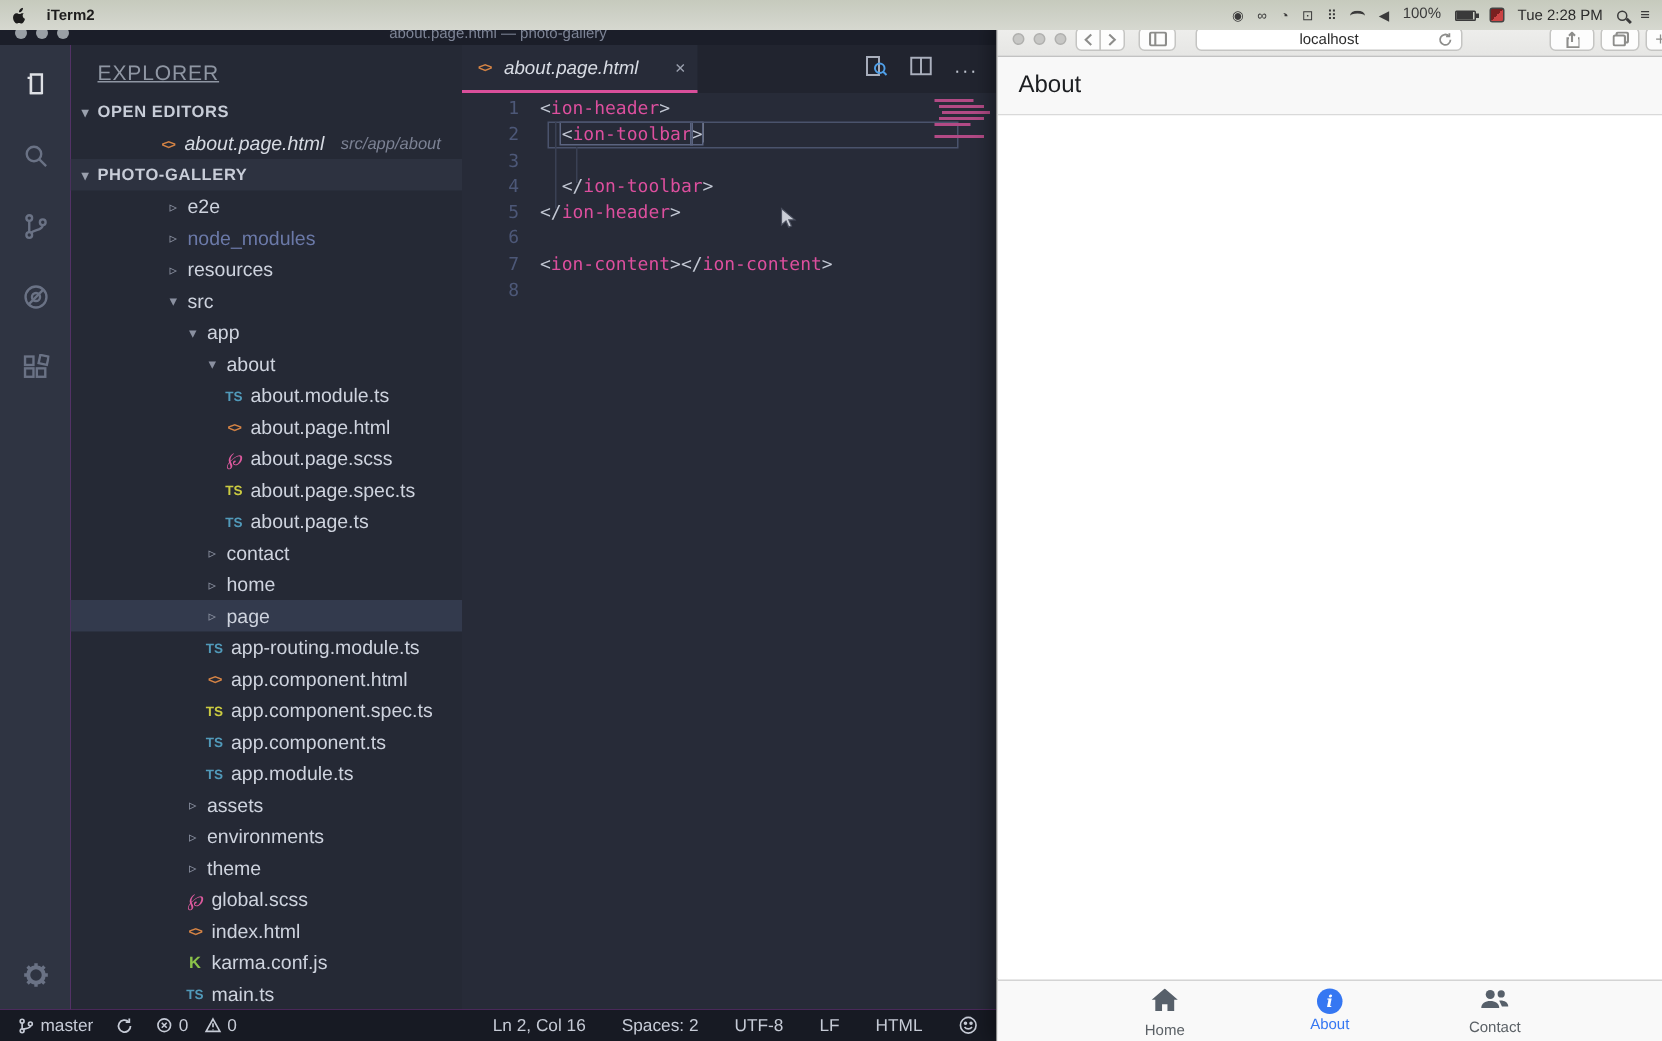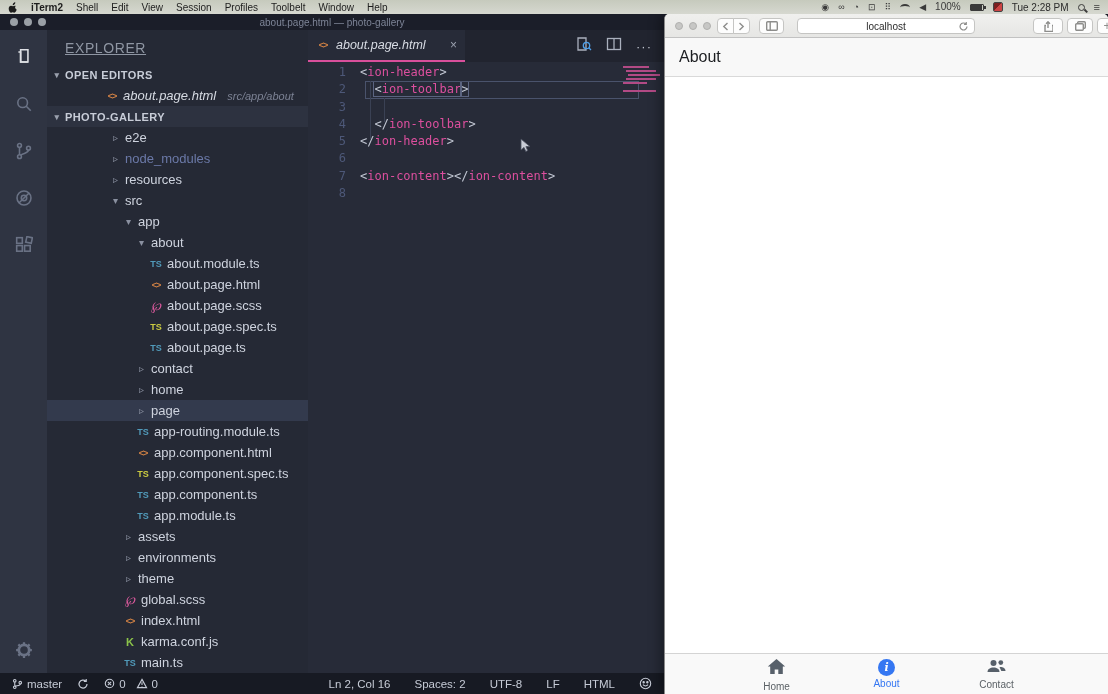--- a/index.html
+++ b/index.html
@@ -1,20 +1,20 @@
 <!DOCTYPE html>
 <html><head>
 <meta charset="utf-8">
 <style>
   * { margin:0; padding:0; box-sizing:border-box; }
   html,body { width:1108px; height:694px; overflow:hidden; background:#1b1e29;
               font-family:"Liberation Sans", sans-serif; }
 
   
-  #menubar { position:absolute; left:0; top:0; width:1108px; height:14px;
+  #menubar { position:absolute; left:0; top:0; width:1108px; height:20px;
     background:linear-gradient(#c6cabd,#d6d8d0); display:flex; align-items:center;
     font-size:10px; color:#1d1d1d; padding:0 8px; gap:13px; z-index:50; }
   #menubar .apple { width:10px; height:11px; display:inline-flex; align-items:center; }
   #menubar .appname { font-weight:bold; }
   .menu-item { white-space:nowrap; }
   #menubar-right { margin-left:auto; display:flex; align-items:center; gap:9px; color:#2b2b2b; }
   .mi { font-size:9px; line-height:1; color:#3a3a3a; }
   .mi-wifi { width:10px; height:7px; border-top:2px solid #3a3a3a; border-radius:50% 50% 0 0; position:relative; }
   .mi-battery { width:14px; height:7px; border:1px solid #3a3a3a; border-radius:1px; position:relative; background:linear-gradient(#3a3a3a,#3a3a3a) left/11px 100% no-repeat; }
   .mi-battery::after { content:''; position:absolute; right:-3px; top:1.5px; width:2px; height:3px; background:#3a3a3a; }
@@ -131,30 +131,20 @@
 </head>
 <body>
 
 <div id="menubar">
   <span class="apple">
     <svg width="9" height="11" viewBox="0 0 9 11">
         <path fill="#1d1d1d" d="M5.3 1.3C5.8.7 6.6.2 7.3.2c.1.8-.2 1.5-.7 2.1-.5.6-1.2 1-1.9.9-.1-.7.2-1.4.6-1.9zM7 3.8c-.9 0-1.5.5-2 .5S3.8 3.8 3 3.8C1.8 3.8.7 4.9.7 6.7c0 1.9 1.4 4 2.4 4 .5 0 .9-.4 1.6-.4s1 .4 1.6.4c1.1 0 2.3-2.1 2.3-3.2-.9-.4-1.5-1.2-1.5-2.2 0-.6.3-1.1.7-1.4C7.6 3.8 7.2 3.8 7 3.8z"></path>
       </svg>
   </span>
   <span class="appname">iTerm2</span>
-  <span id="menubar-menus" style="display: inline-flex; gap: 13px;">
-      <span class="menu-item">Shell</span>
-      <span class="menu-item">Edit</span>
-      <span class="menu-item">View</span>
-      <span class="menu-item">Session</span>
-      <span class="menu-item">Profiles</span>
-      <span class="menu-item">Toolbelt</span>
-      <span class="menu-item">Window</span>
-      <span class="menu-item">Help</span>
-    </span>
   <div id="menubar-right">
     <span id="menubar-status-icons" style="display: inline-flex; gap: 9px; align-items: center;">
         <span class="mi">◉</span>
         <span class="mi">∞</span>
         <span class="mi">◔</span>
         <span class="mi">⊡</span>
         <span class="mi">⠿</span>
         <span class="mi-wifi"></span>
         <span class="mi">◀</span>
       </span>

